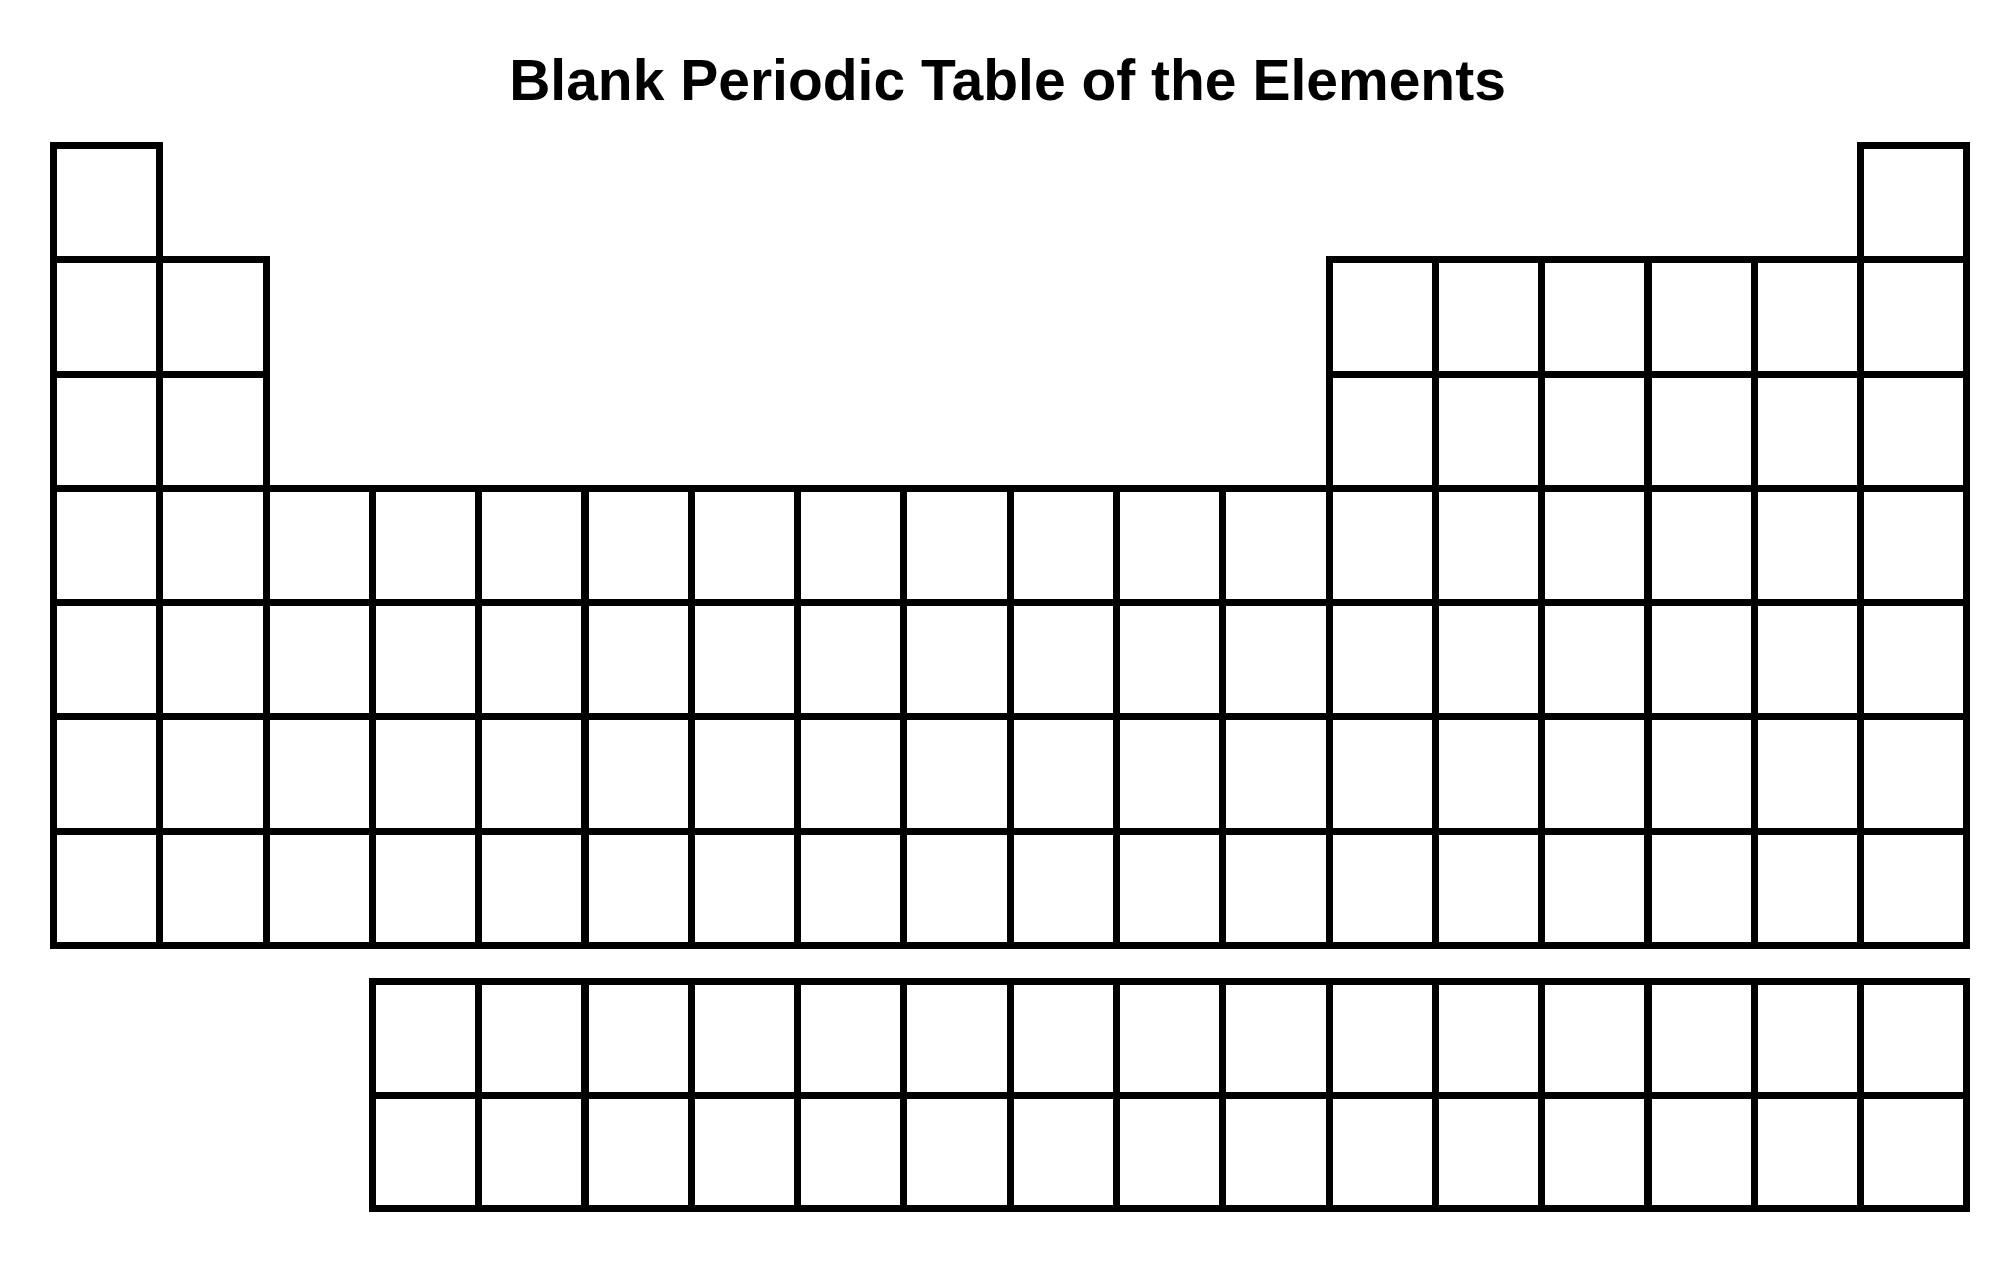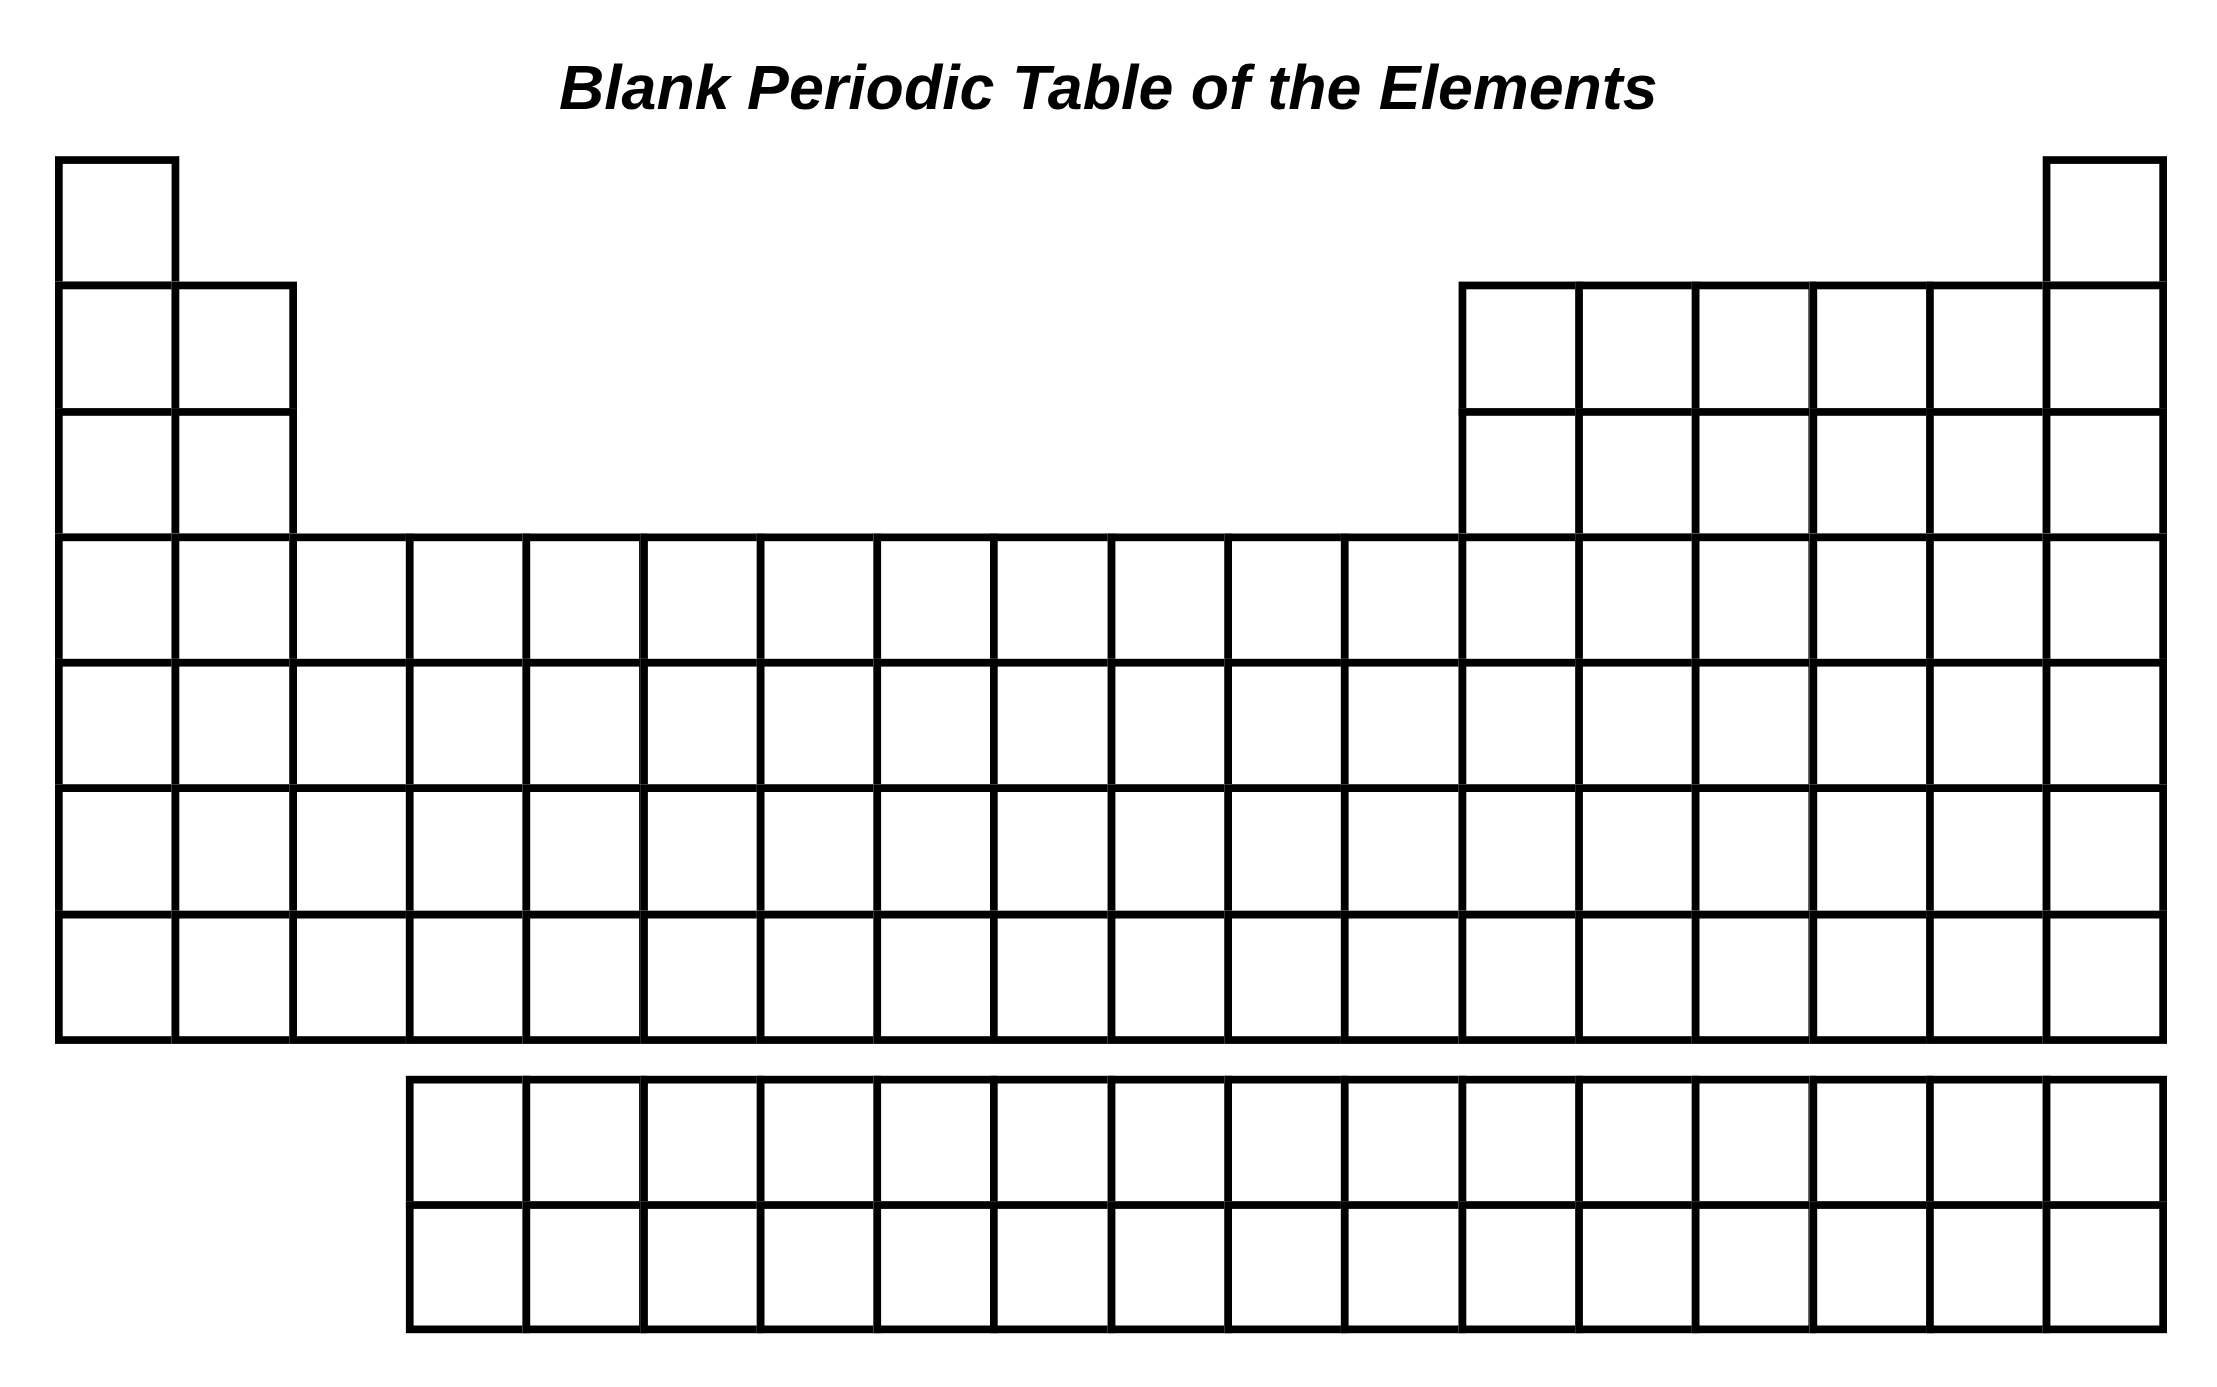--- a/index.html
+++ b/index.html
@@ -7,21 +7,20 @@
     padding: 0;
     background: #ffffff;
   }
   #canvas {
     position: relative;
     width: 2015px;
     height: 1261px;
     background: #ffffff;
     overflow: hidden;
     font-family: "Liberation Sans", sans-serif;
-    font-style: italic;
   }
   #title {
     position: absolute;
     left: 0;
     top: 52px;
     width: 2015px;
     margin: 0;
     text-align: center;
     font-size: 57px;
     line-height: 1;

